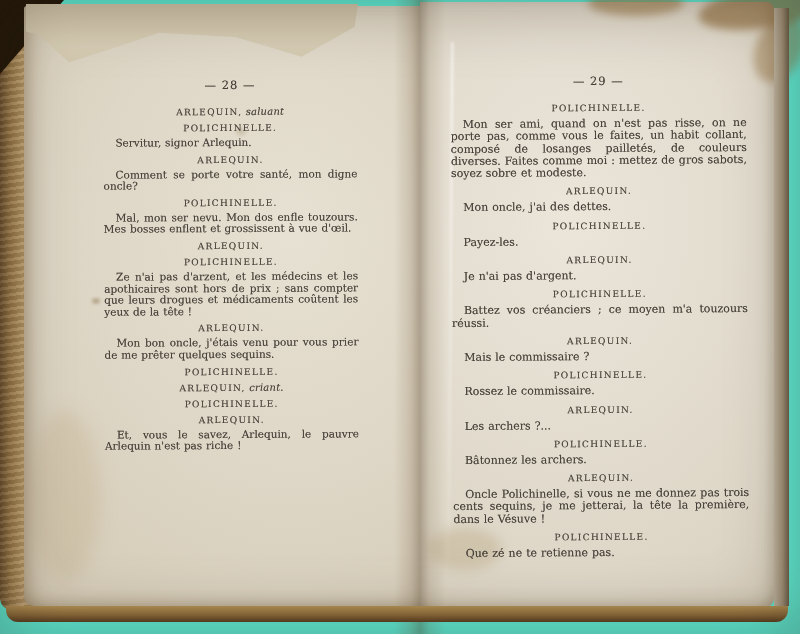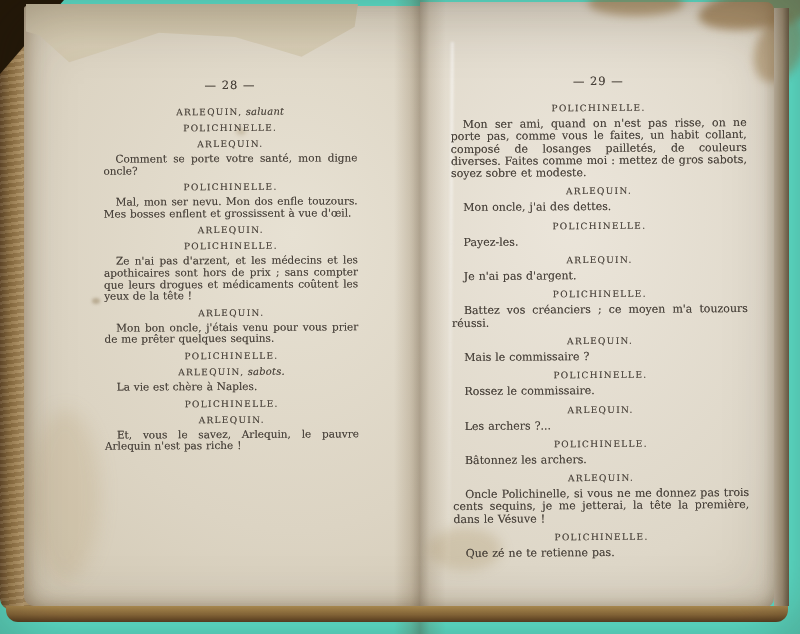--- a/index.html
+++ b/index.html
@@ -111,32 +111,32 @@
   <div class="stain d"></div>
 
   <div class="fore-edge"></div>
   <div class="bottom-edge"></div>
 
   <div class="text-col left">
     <div class="page-num">— 28 —</div>
     <div>
         <div class="speaker"><span>ARLEQUIN,</span><span class="dir"> saluant</span></div>
         <div class="speaker"><span>POLICHINELLE.</span></div>
+        <p class="line">Servitur, signor Arlequin.</p>
         <div class="speaker"><span>ARLEQUIN.</span></div>
         <p class="line">Comment se porte votre santé, mon digne oncle?</p>
         <div class="speaker"><span>POLICHINELLE.</span></div>
         <p class="line">Mal, mon ser nevu. Mon dos enfle touzours. Mes bosses enflent et grossissent à vue d'œil.</p>
         <div class="speaker"><span>ARLEQUIN.</span></div>
         <div class="speaker"><span>POLICHINELLE.</span></div>
         <p class="line">Ze n'ai pas d'arzent, et les médecins et les apothicaires sont hors de prix ; sans compter que leurs drogues et médicaments coûtent les yeux de la tête !</p>
         <div class="speaker"><span>ARLEQUIN.</span></div>
         <p class="line">Mon bon oncle, j'étais venu pour vous prier de me prêter quelques sequins.</p>
         <div class="speaker"><span>POLICHINELLE.</span></div>
-        <div class="speaker"><span>ARLEQUIN,</span><span class="dir"> sabots.</span></div>
-        <p class="line">La vie est chère à Naples.</p>
+        <div class="speaker"><span>ARLEQUIN,</span><span class="dir"> criant.</span></div>
         <div class="speaker"><span>POLICHINELLE.</span></div>
         <div class="speaker"><span>ARLEQUIN.</span></div>
         <p class="line">Et, vous le savez, Arlequin, le pauvre Arlequin n'est pas riche !</p>
       </div>
   </div>
 
   <div class="text-col right">
     <div class="page-num">— 29 —</div>
     <div>
         <div class="speaker"><span>POLICHINELLE.</span></div>

